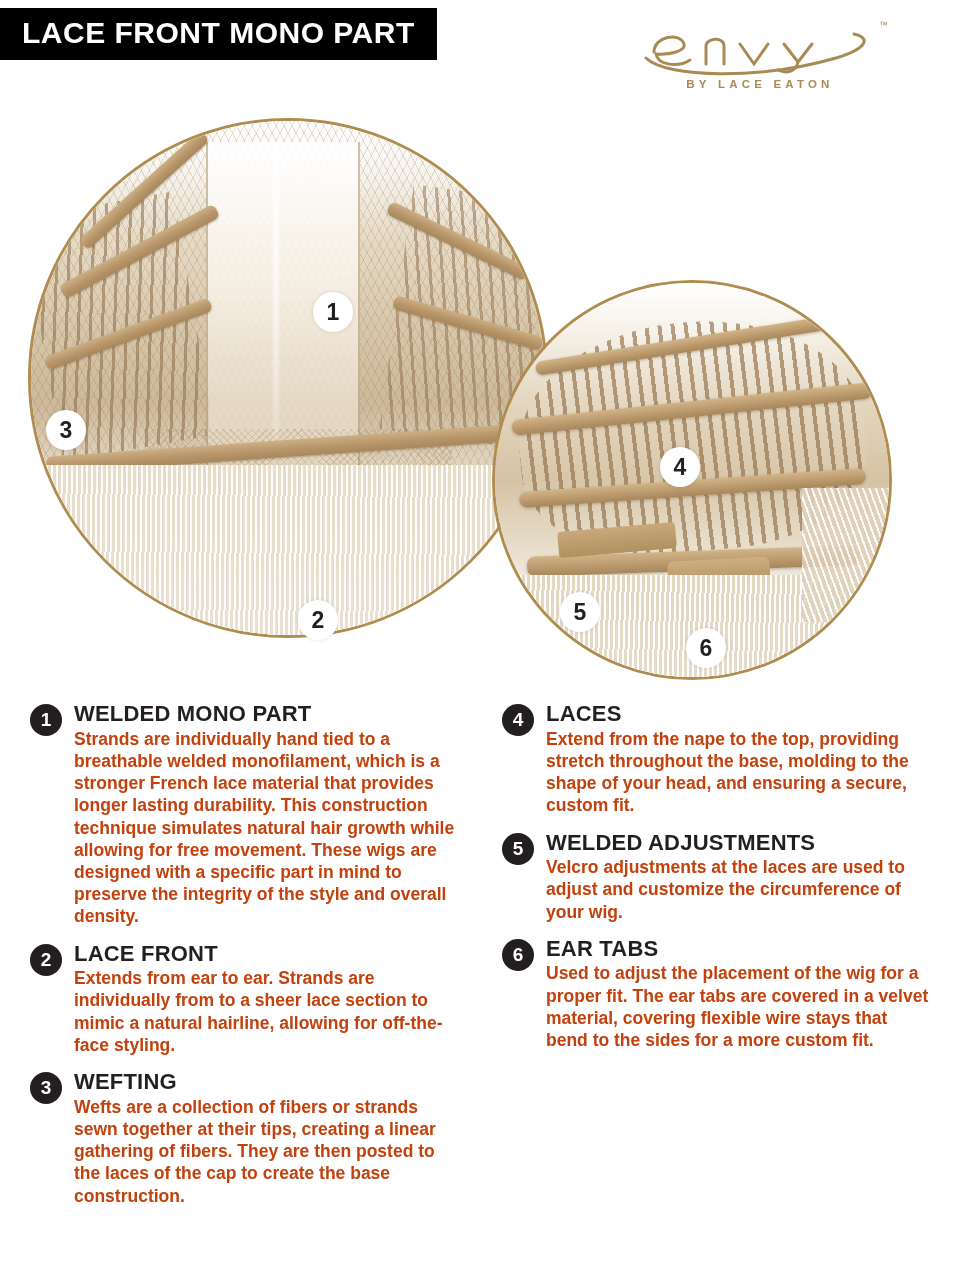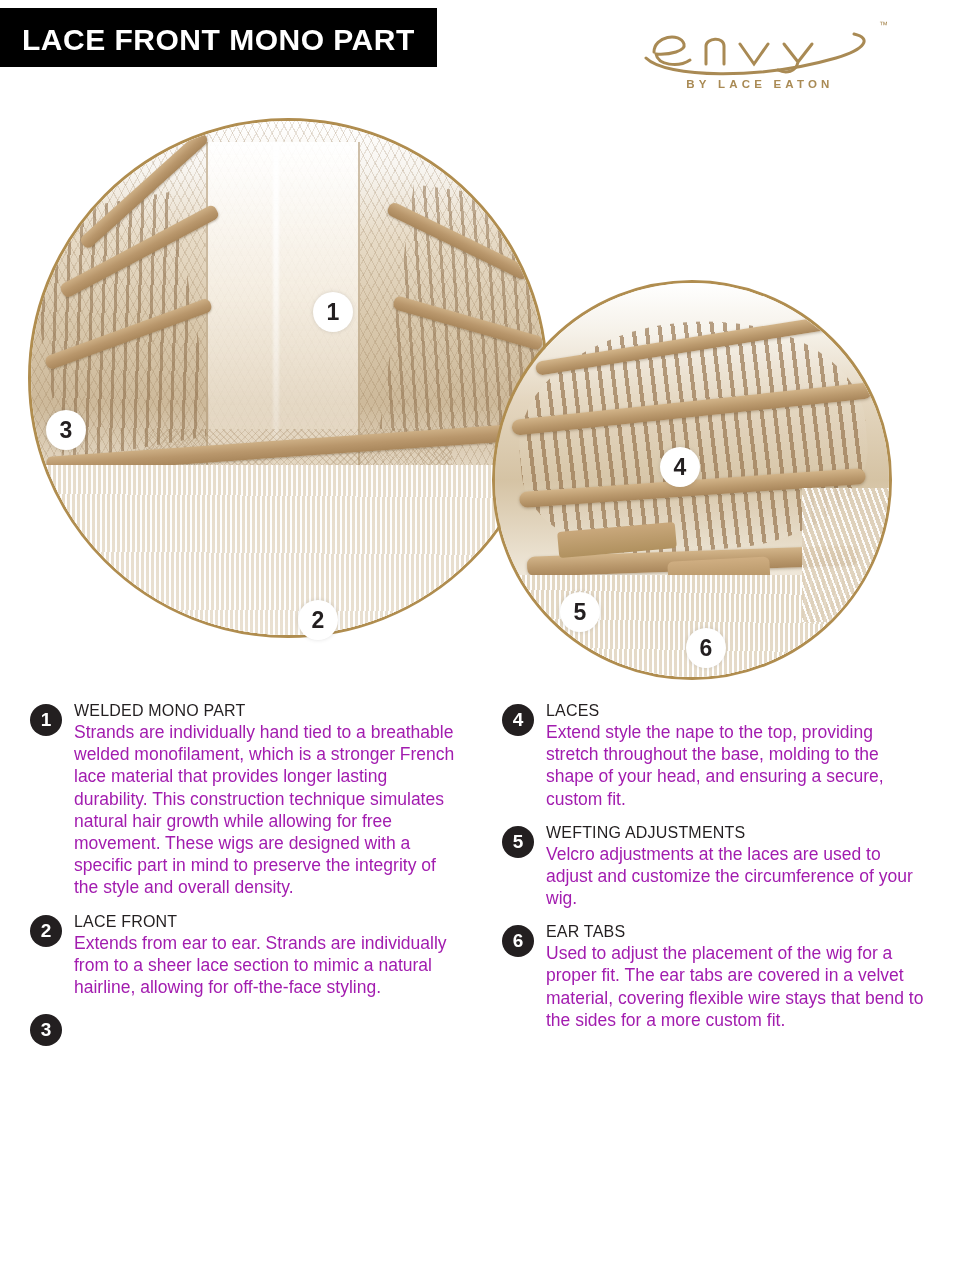--- a/index.html
+++ b/index.html
@@ -22,21 +22,21 @@
 
   .title-bar {
     position: absolute;
     left: 0;
     top: 8px;
     background: #000000;
     color: #ffffff;
     font-size: 30px;
     font-weight: bold;
     letter-spacing: 0.5px;
-    padding: 17px 22px 12px 22px;
+    padding: 10px 22px 12px 22px;
     line-height: 1;
   }
 
   .brand {
     position: absolute;
     right: 70px;
     top: 18px;
     text-align: center;
     width: 260px;
   }
@@ -286,31 +286,32 @@
     font-weight: bold;
     display: flex;
     align-items: center;
     justify-content: center;
     margin-top: 2px;
   }
 
   .entry-body { flex: 1 1 auto; }
 
   .entry-title {
-    font-size: 16px;
-    font-weight: normal;
+    font-size: 22px;
+    font-weight: bold;
     letter-spacing: 0.2px;
     line-height: 1.12;
     margin-bottom: 1px;
   }
 
   .entry-text {
     font-size: 17.5px;
     line-height: 1.27;
-    color: #a21caf;
+    color: #c2410c;
+    font-weight: bold;
   }
 </style>
 </head>
 <body>
 
 <div class="header">
   <div class="title-bar">LACE FRONT MONO PART</div>
 
   <div class="brand">
     <span class="brand-tm">™</span>
@@ -382,38 +383,42 @@
     <div class="entry">
       <div class="bullet">2</div>
       <div class="entry-body">
         <div class="entry-title">LACE FRONT</div>
         <div class="entry-text">Extends from ear to ear. Strands are individually from to a sheer lace section to mimic a natural hairline, allowing for off-the-face styling.</div>
       </div>
     </div>
 
     <div class="entry">
       <div class="bullet">3</div>
+      <div class="entry-body">
+        <div class="entry-title">WEFTING</div>
+        <div class="entry-text">Wefts are a collection of fibers or strands sewn together at their tips, creating a linear gathering of fibers. They are then posted to the laces of the cap to create the base construction.</div>
+      </div>
     </div>
 
   </div>
 
   <div class="column">
 
     <div class="entry">
       <div class="bullet">4</div>
       <div class="entry-body">
         <div class="entry-title">LACES</div>
-        <div class="entry-text">Extend style the nape to the top, providing stretch throughout the base, molding to the shape of your head, and ensuring a secure, custom fit.</div>
+        <div class="entry-text">Extend from the nape to the top, providing stretch throughout the base, molding to the shape of your head, and ensuring a secure, custom fit.</div>
       </div>
     </div>
 
     <div class="entry">
       <div class="bullet">5</div>
       <div class="entry-body">
-        <div class="entry-title">WEFTING ADJUSTMENTS</div>
+        <div class="entry-title">WELDED ADJUSTMENTS</div>
         <div class="entry-text">Velcro adjustments at the laces are used to adjust and customize the circumference of your wig.</div>
       </div>
     </div>
 
     <div class="entry">
       <div class="bullet">6</div>
       <div class="entry-body">
         <div class="entry-title">EAR TABS</div>
         <div class="entry-text">Used to adjust the placement of the wig for a proper fit. The ear tabs are covered in a velvet material, covering flexible wire stays that bend to the sides for a more custom fit.</div>
       </div>

